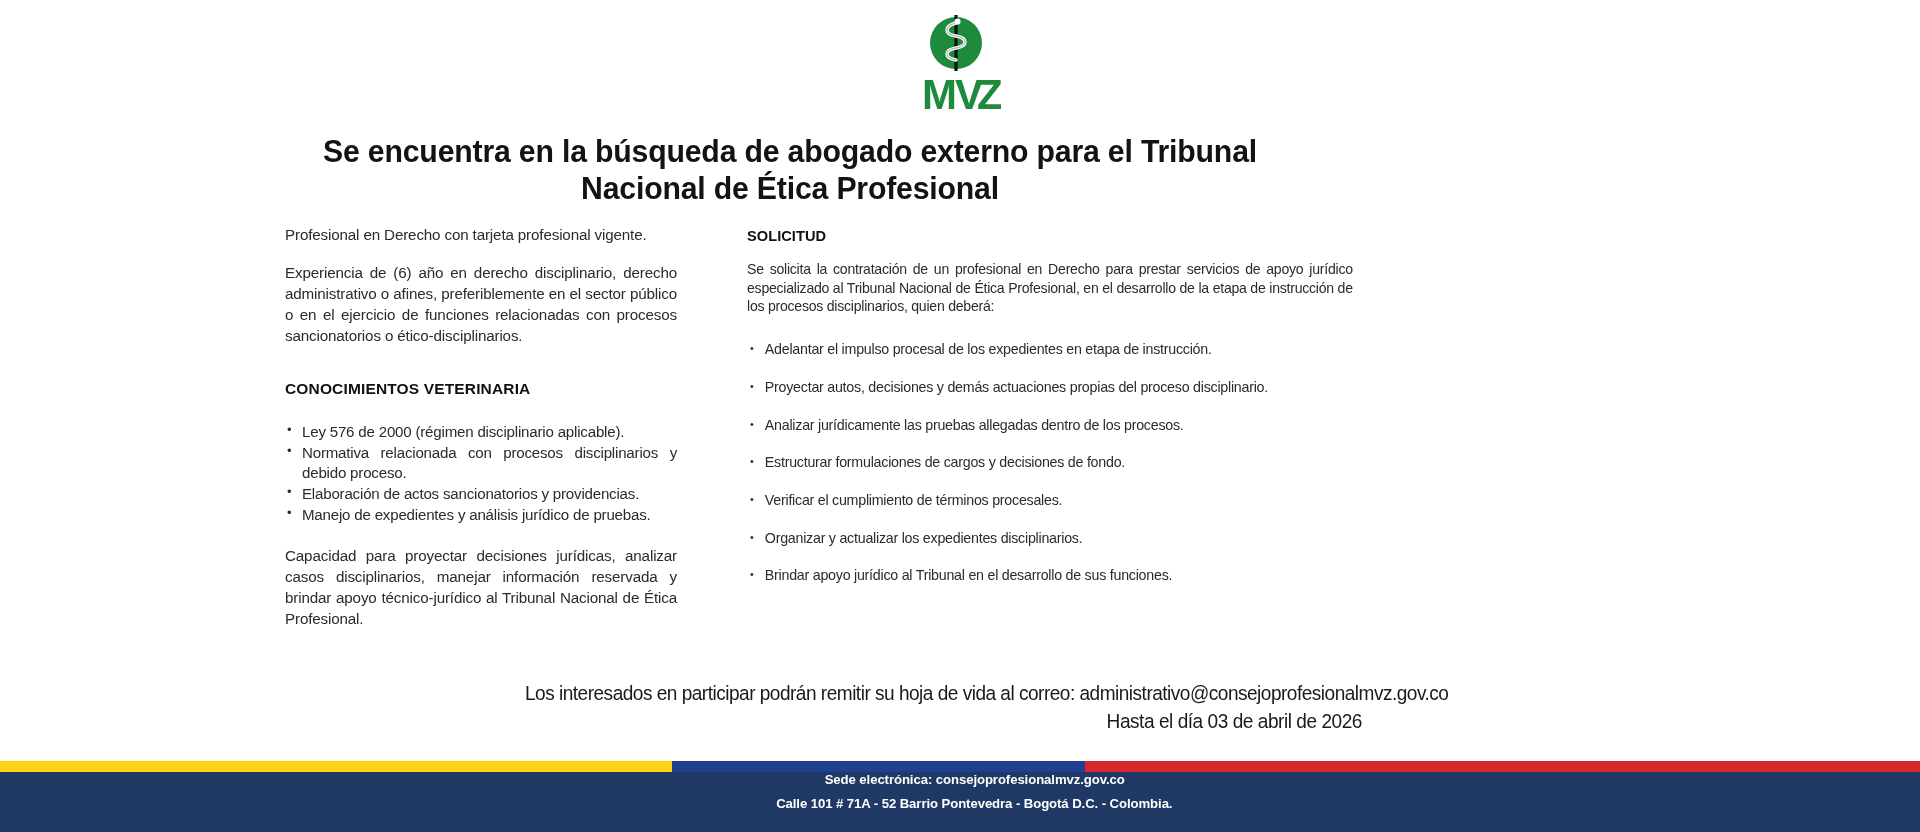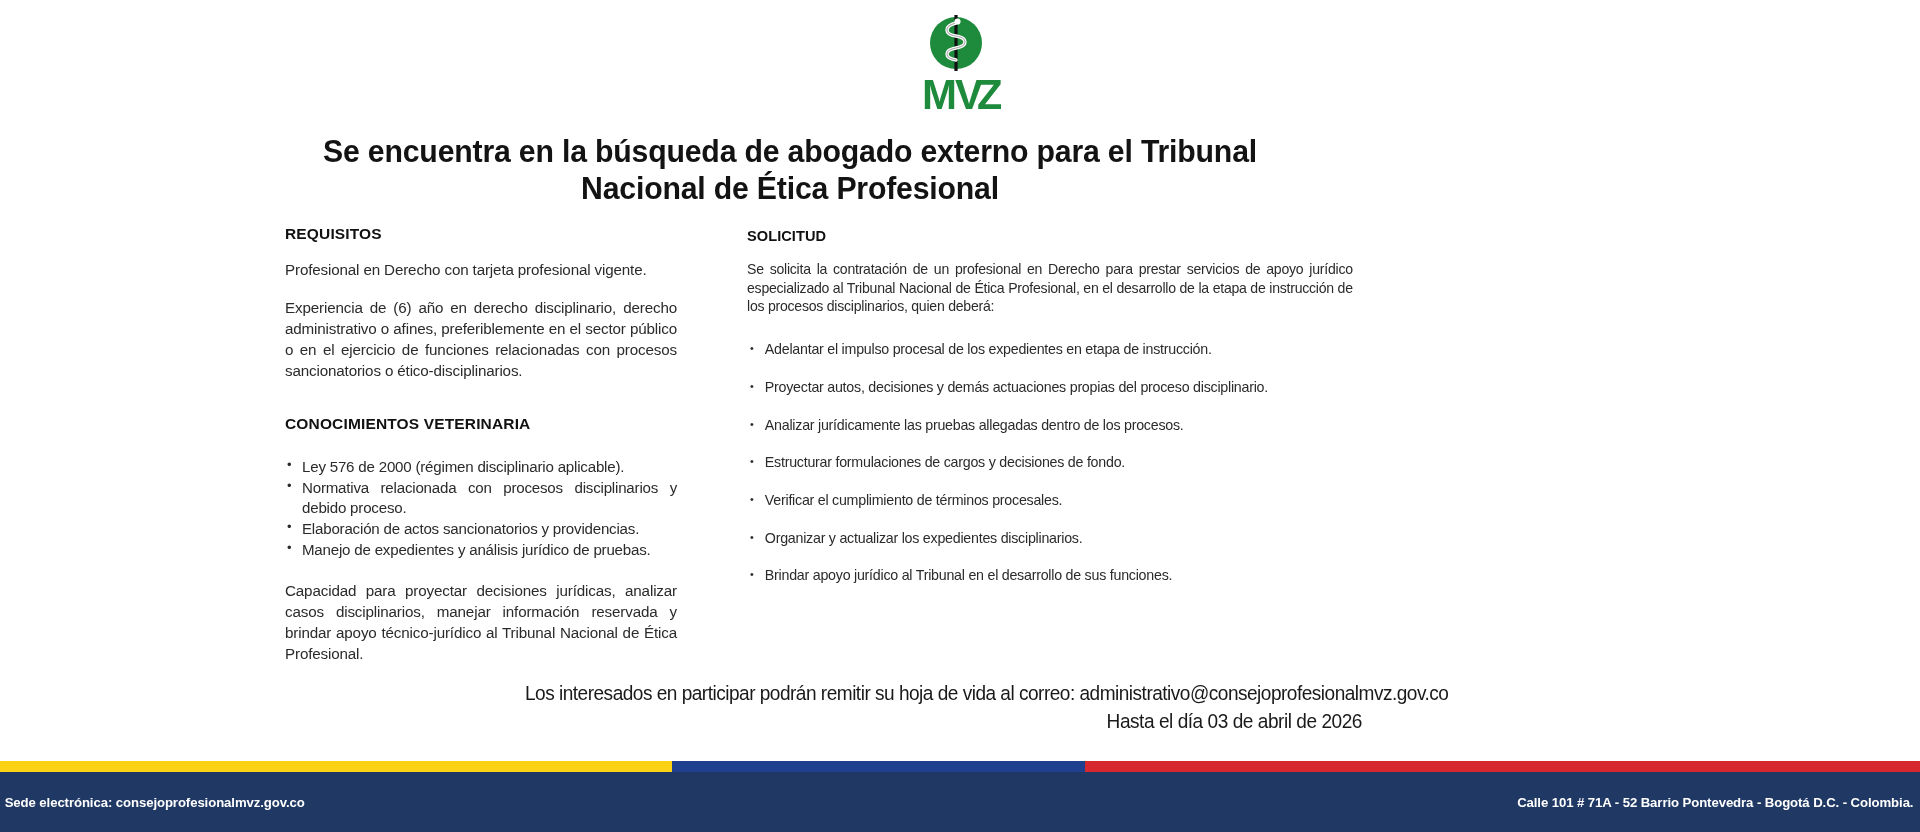--- a/index.html
+++ b/index.html
@@ -254,23 +254,25 @@
 
   
   .footer {
     position:absolute;
     left:0;
     top:772px;
     width:1920px;
     height:60px;
     background:#203864;
     display:flex;
+    flex-direction:column;
     align-items:center;
-    justify-content:space-between;
+    justify-content:flex-start;
     gap:9px;
+    padding-left:29px;
   }
 
   .footer .f1 {
     font-family:"Liberation Sans", sans-serif;
     font-weight:bold;
     font-size:13.6px;
     color:#ffffff;
     letter-spacing:-0.1px;
     transform:scaleX(0.97);
   }
@@ -311,21 +313,20 @@
       </div>
 
 
     </div>
   </div>
 
   <div class="headline">Se encuentra en la búsqueda de abogado externo para el Tribunal Nacional de Ética Profesional</div>
 
   <div class="col-left">
 
-    <div class="sec-head">REQUISITOS</div>
 
     <p class="para">Profesional en Derecho con tarjeta profesional vigente.</p>
 
     <p class="para">Experiencia de (6) año en derecho disciplinario, derecho administrativo o afines, preferiblemente en el sector público o en el ejercicio de funciones relacionadas con procesos sancionatorios o ético-disciplinarios.</p>
 
     <div class="gap-block-sm"></div>
 
     <div class="sec-head">CONOCIMIENTOS VETERINARIA</div>
 
     <ul class="blist">

